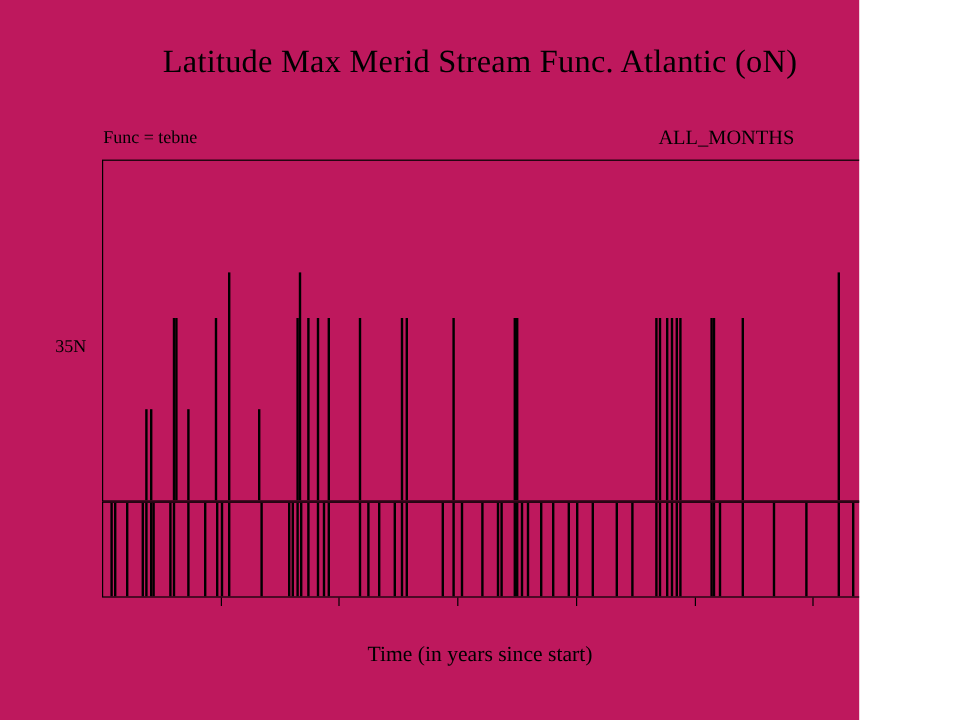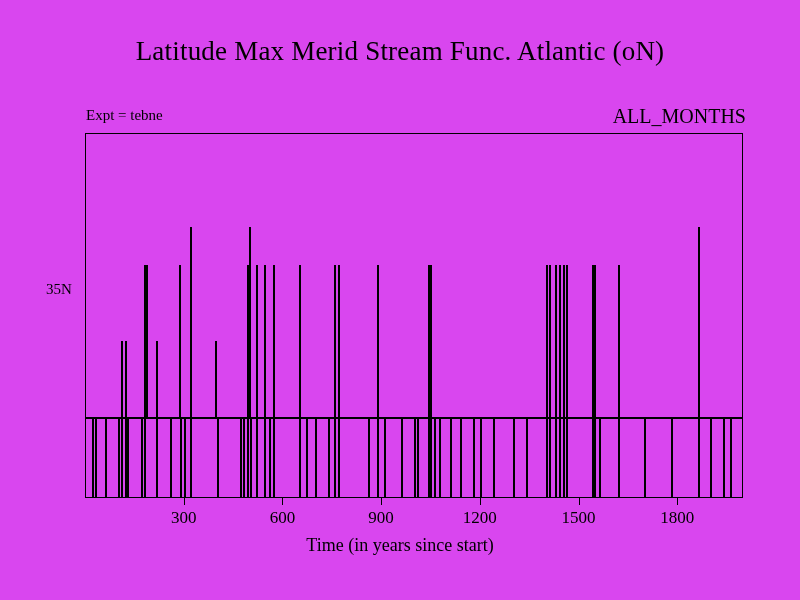--- a/index.html
+++ b/index.html
@@ -2,23 +2,23 @@
 <html><head>
 <meta charset="utf-8">
 <style>
   html, body {
     margin: 0;
     padding: 0;
     background: #ffffff;
   }
   #page {
     position: relative;
-    width: 800px;
+    width: 716px;
     height: 600px;
-    background: #d946ef;
+    background: #be185d;
     overflow: hidden;
     font-family: "Liberation Serif", serif;
     color: #000000;
   }
   .title {
     position: absolute;
     left: 0;
     top: 36px;
     width: 800px;
     text-align: center;
@@ -44,21 +44,21 @@
     left: 0;
     top: 103px;
     width: 800px;
     text-align: center;
     font-size: 16px;
   }
   .months {
     position: absolute;
     right: 54px;
     top: 105px;
-    font-size: 20px;
+    font-size: 17px;
   }
   
   #upper-frame {
     position: absolute;
     left: 85px;
     top: 133px;
     width: 658px;
     height: 285px;
     border: 1px solid #000;
     box-sizing: border-box;
@@ -121,21 +121,21 @@
     text-align: center;
     font-size: 18px;
   }
 </style>
 </head>
 <body>
 
 <div id="page">
 
   <div class="title">Latitude Max Merid Stream Func. Atlantic (oN)</div>
-  <div class="expt">Expt = tebne</div>
+  <div class="expt">Func = tebne</div>
   <div class="months">ALL_MONTHS</div>
 
   <div class="ylabel">35N</div>
 
   <div id="upper-frame">
       <div class="spike" style="left: 35.19px; height: 76px;"></div>
       <div class="spike" style="left: 39.138px; height: 76px;"></div>
       <div class="spike" style="left: 58.22px; height: 152px;"></div>
       <div class="spike" style="left: 59.865px; height: 152px;"></div>
       <div class="spike" style="left: 69.735px; height: 76px;"></div>
@@ -230,24 +230,16 @@
     </div>
 
   <div id="xaxis-ticks">
       <div class="tick" style="left: 98.7px;"></div>
       <div class="tick" style="left: 197.4px;"></div>
       <div class="tick" style="left: 296.1px;"></div>
       <div class="tick" style="left: 394.8px;"></div>
       <div class="tick" style="left: 493.5px;"></div>
       <div class="tick" style="left: 592.2px;"></div>
     </div>
-  <div id="xaxis-labels">
-      <div class="xlab" style="left: 98.7px;">300</div>
-      <div class="xlab" style="left: 197.4px;">600</div>
-      <div class="xlab" style="left: 296.1px;">900</div>
-      <div class="xlab" style="left: 394.8px;">1200</div>
-      <div class="xlab" style="left: 493.5px;">1500</div>
-      <div class="xlab" style="left: 592.2px;">1800</div>
-    </div>
 
   <div class="xtitle">Time (in years since start)</div>
 
 </div>
 
 </body></html>

